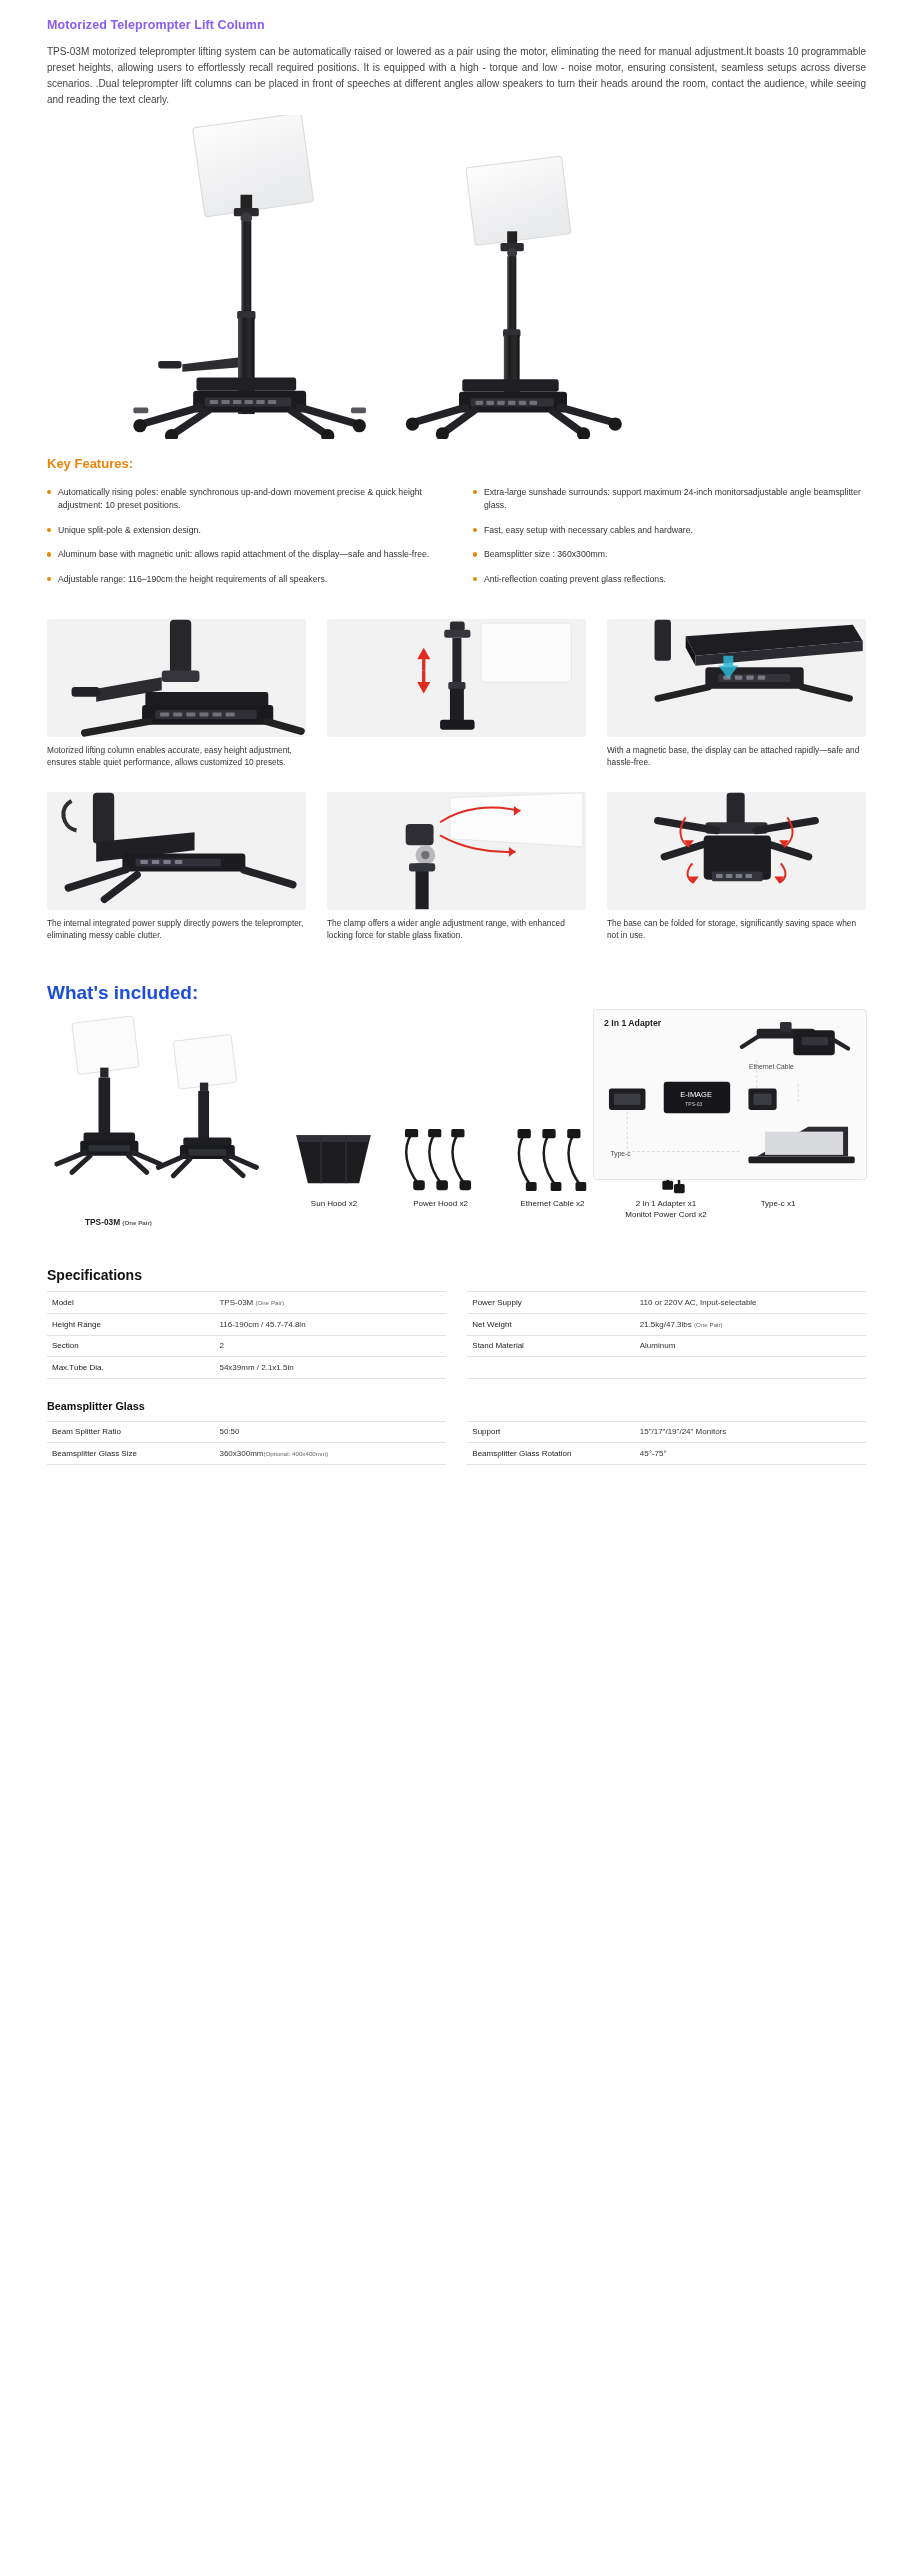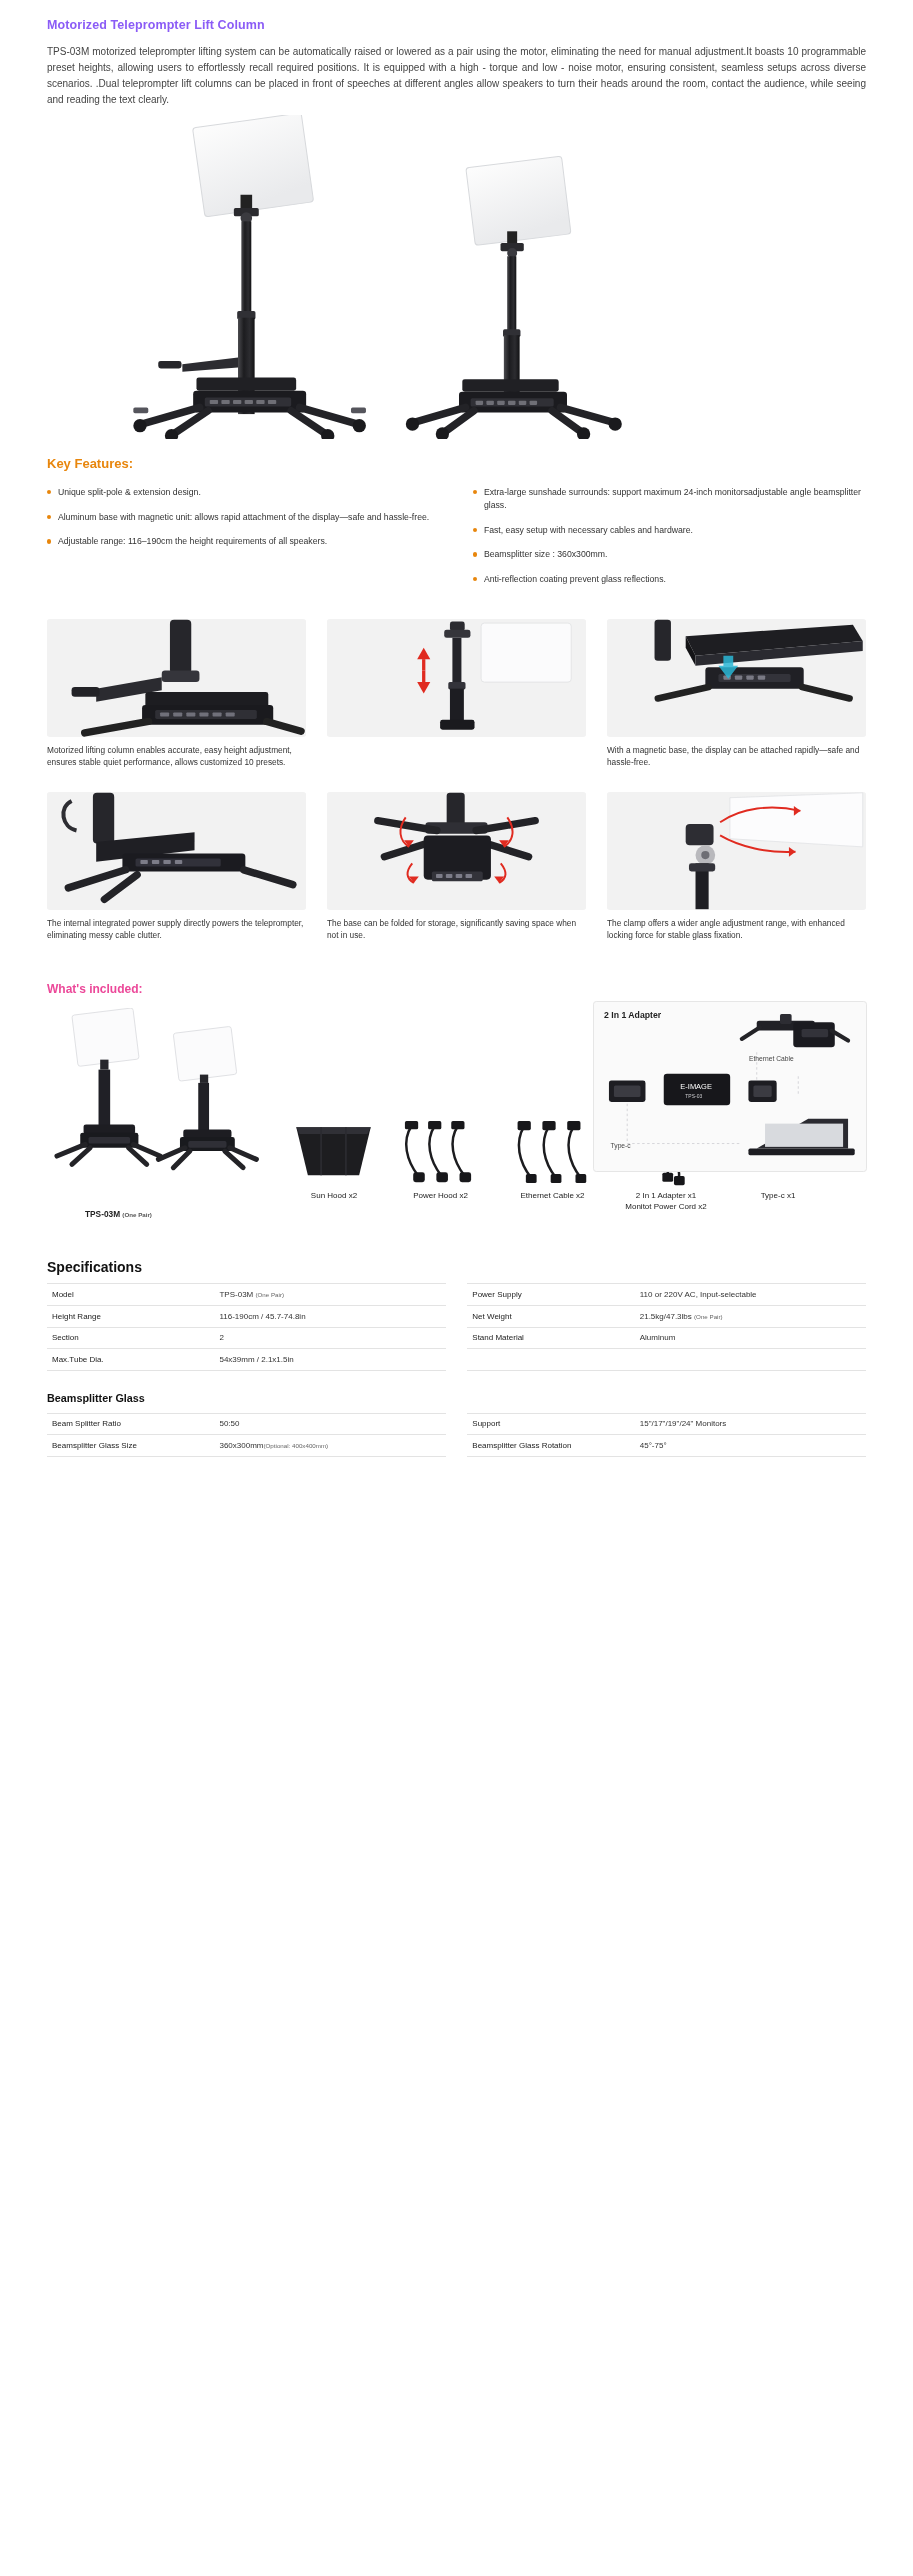--- a/index.html
+++ b/index.html
@@ -45,21 +45,21 @@
   .panel-img {
     width:100%; height:118px; background:#f2f2f2; border-radius:3.3px;
     position:relative; overflow:hidden;
   }
   .panel-cap {
     font-size:8.3px; line-height:1.45; color:#333; margin-top:6.7px; min-height:37px;
   }
 
   
   .wi { padding:0 47px; margin-top:28px; }
-  .wi h2 { font-size:12px; margin:0 0 5px 0; color:#ec4899; font-weight:bold; }
+  .wi h2 { font-size:19px; margin:0 0 5px 0; color:#1d4ed8; font-weight:bold; }
   .wi-stage { position:relative; width:820px; height:233px; }
   .adapter-box {
     position:absolute; right:0; top:0; width:274px; height:171px;
     background:#fafafa; border:0.8px solid #e6e6e6; border-radius:3.3px;
   }
   .adapter-box .ab-title { position:absolute; left:10px; top:8.3px; font-size:8.7px; font-weight:bold; color:#222; }
   .ab-lbl { position:absolute; font-size:6.7px; color:#444; }
   .item-label { font-size:8px; color:#222; text-align:center; line-height:1.35; }
   .item-label .qty { color:#222; }
   .sub { font-size:6.2px; color:#555; }
@@ -190,20 +190,24 @@
       </g>
     </svg>
   </div>
 
   <section class="kf">
     <h2>Key Features:</h2>
     <div class="kf-grid">
       <div class="kf-col">
         <div class="kf-item">
           <span class="kf-dot"></span>
+          <span class="kf-text">Automatically rising poles: enable synchronous up-and-down movement precise &amp; quick height adjustment: 10 preset positions.</span>
+        </div>
+        <div class="kf-item">
+          <span class="kf-dot"></span>
           <span class="kf-text">Unique split-pole &amp; extension design.</span>
         </div>
         <div class="kf-item">
           <span class="kf-dot"></span>
           <span class="kf-text">Aluminum base with magnetic unit: allows rapid attachment of the display—safe and hassle-free.</span>
         </div>
         <div class="kf-item">
           <span class="kf-dot"></span>
           <span class="kf-text">Adjustable range: 116–190cm the height requirements of all speakers.</span>
         </div>
@@ -336,74 +340,74 @@
             </g>
           </svg>
         </div>
         <div class="panel-cap">The internal integrated power supply directly powers the teleprompter, eliminating messy cable clutter.</div>
       </div>
 
       <div class="panel">
         <div class="panel-img">
           <svg width="100%" height="118" viewBox="0 0 316 142" xmlns="http://www.w3.org/2000/svg">
             <rect width="316" height="142" fill="#f2f2f2"></rect>
-            <rect x="146" y="0" width="22" height="42" rx="4" fill="#26262b"></rect>
-            <rect x="120" y="36" width="76" height="14" rx="4" fill="#2f2f35"></rect>
-            <g stroke="#232327" stroke-width="9" stroke-linecap="round">
-              <line x1="134" y1="46" x2="62" y2="34"></line>
-                <line x1="182" y1="46" x2="254" y2="34"></line>
-              <line x1="134" y1="58" x2="70" y2="78"></line>
-                <line x1="182" y1="58" x2="246" y2="78"></line>
-            </g>
-            <rect x="118" y="52" width="82" height="54" rx="5" fill="#1c1c21"></rect>
-            <rect x="128" y="96" width="62" height="12" rx="2" fill="#33333a"></rect>
-            <g fill="#7c7c88">
-              <rect x="133" y="99" width="8" height="5" rx="1"></rect>
-                <rect x="145" y="99" width="8" height="5" rx="1"></rect>
-              <rect x="157" y="99" width="8" height="5" rx="1"></rect>
-                <rect x="169" y="99" width="8" height="5" rx="1"></rect>
-            </g>
-            <g stroke="#e02b20" stroke-width="2.4" fill="none">
-              <path d="M96 30 C86 44 88 58 100 66" marker-end="url(#a1)"></path>
-              <path d="M220 30 C230 44 228 58 216 66"></path>
-              <path d="M104 86 C96 96 96 104 106 110"></path>
-              <path d="M212 86 C220 96 220 104 210 110"></path>
-            </g>
-            <g fill="#e02b20">
-              <path d="M100 66 L106 58 L94 58 Z"></path>
-                <path d="M216 66 L222 58 L210 58 Z"></path>
-              <path d="M106 110 L112 102 L100 102 Z"></path>
-                <path d="M210 110 L216 102 L204 102 Z"></path>
-            </g>
-          </svg>
-        </div>
-        <div class="panel-cap">The base can be folded for storage, significantly saving space when not in use.</div>
-      </div>
-
-      <div class="panel">
-        <div class="panel-img">
-          <svg width="100%" height="118" viewBox="0 0 316 142" xmlns="http://www.w3.org/2000/svg">
-            <rect width="316" height="142" fill="#f2f2f2"></rect>
             <path d="M150 6 L312 0 L312 66 L150 56 Z" fill="#fcfcfd" stroke="#e2e3e5"></path>
             <rect x="96" y="38" width="34" height="26" rx="5" fill="#2d2d33"></rect>
             <circle cx="120" cy="76" r="12" fill="#b9b9bd"></circle>
             <circle cx="120" cy="76" r="5" fill="#6e6e74"></circle>
             <rect x="108" y="86" width="16" height="56" fill="#1e1e23"></rect>
             <rect x="100" y="86" width="32" height="10" rx="3" fill="#34343b"></rect>
             <g stroke="#e02b20" stroke-width="2.4" fill="none">
               <path d="M138 36 C164 18 200 14 236 22"></path>
               <path d="M138 52 C162 66 196 74 230 72"></path>
             </g>
             <g fill="#e02b20">
               <path d="M236 22 L228 16 L228 28 Z"></path>
                 <path d="M230 72 L222 66 L222 78 Z"></path>
             </g>
           </svg>
         </div>
         <div class="panel-cap">The clamp offers a wider angle adjustment range, with enhanced locking force for stable glass fixation.</div>
+      </div>
+
+      <div class="panel">
+        <div class="panel-img">
+          <svg width="100%" height="118" viewBox="0 0 316 142" xmlns="http://www.w3.org/2000/svg">
+            <rect width="316" height="142" fill="#f2f2f2"></rect>
+            <rect x="146" y="0" width="22" height="42" rx="4" fill="#26262b"></rect>
+            <rect x="120" y="36" width="76" height="14" rx="4" fill="#2f2f35"></rect>
+            <g stroke="#232327" stroke-width="9" stroke-linecap="round">
+              <line x1="134" y1="46" x2="62" y2="34"></line>
+                <line x1="182" y1="46" x2="254" y2="34"></line>
+              <line x1="134" y1="58" x2="70" y2="78"></line>
+                <line x1="182" y1="58" x2="246" y2="78"></line>
+            </g>
+            <rect x="118" y="52" width="82" height="54" rx="5" fill="#1c1c21"></rect>
+            <rect x="128" y="96" width="62" height="12" rx="2" fill="#33333a"></rect>
+            <g fill="#7c7c88">
+              <rect x="133" y="99" width="8" height="5" rx="1"></rect>
+                <rect x="145" y="99" width="8" height="5" rx="1"></rect>
+              <rect x="157" y="99" width="8" height="5" rx="1"></rect>
+                <rect x="169" y="99" width="8" height="5" rx="1"></rect>
+            </g>
+            <g stroke="#e02b20" stroke-width="2.4" fill="none">
+              <path d="M96 30 C86 44 88 58 100 66" marker-end="url(#a1)"></path>
+              <path d="M220 30 C230 44 228 58 216 66"></path>
+              <path d="M104 86 C96 96 96 104 106 110"></path>
+              <path d="M212 86 C220 96 220 104 210 110"></path>
+            </g>
+            <g fill="#e02b20">
+              <path d="M100 66 L106 58 L94 58 Z"></path>
+                <path d="M216 66 L222 58 L210 58 Z"></path>
+              <path d="M106 110 L112 102 L100 102 Z"></path>
+                <path d="M210 110 L216 102 L204 102 Z"></path>
+            </g>
+          </svg>
+        </div>
+        <div class="panel-cap">The base can be folded for storage, significantly saving space when not in use.</div>
       </div>
     </div>
   </section>
 
   <section class="wi">
     <h2>What's included:</h2>
 
     <div class="wi-stage">
 
       <svg width="241" height="208" viewBox="0 0 290 250" style="position:absolute;left:0;top:6.7px;" xmlns="http://www.w3.org/2000/svg">

